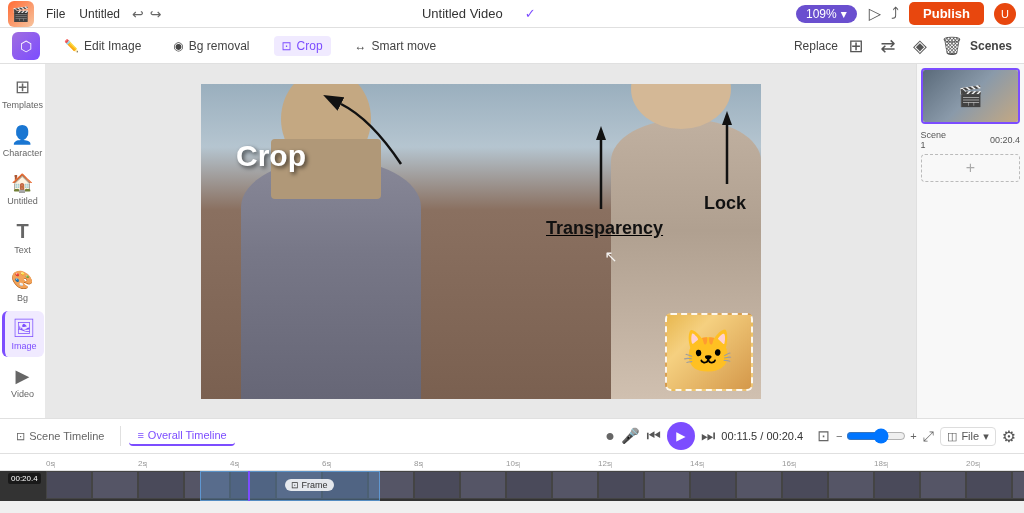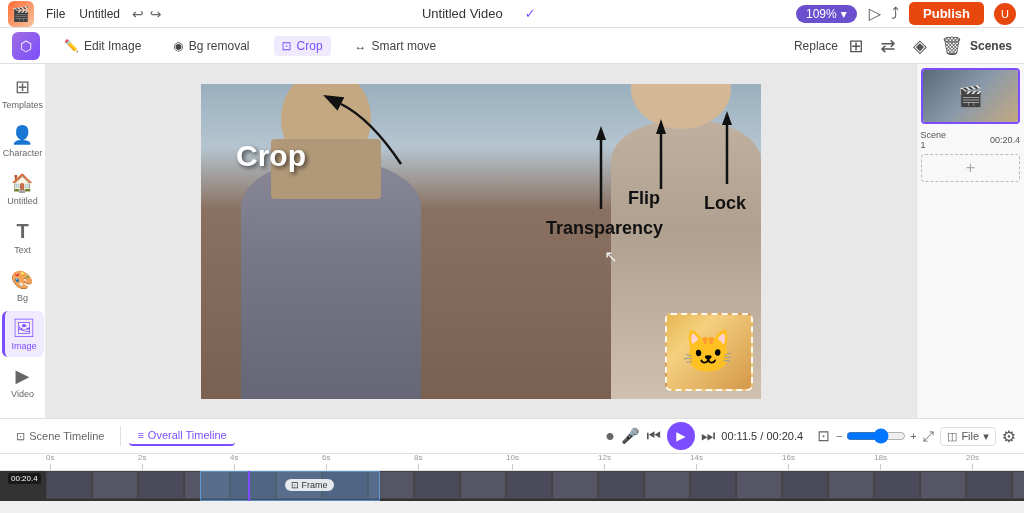--- a/index.html
+++ b/index.html
@@ -100,21 +100,21 @@
     .tl-icon { font-size: 15px; color: #666; cursor: pointer; }
     .layer-control { display: flex; align-items: center; gap: 4px; font-size: 11px; color: #555; border: 1px solid #ddd; border-radius: 4px; padding: 2px 6px; cursor: pointer; }
 
     
     #ruler {
       height: 18px; background: #fff; border-top: 1px solid #e0e0e0;
       border-bottom: 1px solid #e0e0e0; display: flex; align-items: center;
       padding-left: 46px; overflow: hidden; position: relative;
     }
     .ruler-inner { display: flex; align-items: flex-end; height: 100%; width: 100%; position: relative; }
-    .ruler-tick { position: absolute; bottom: 0; display: flex; flex-direction: column; align-items: center; }
+    .ruler-tick { position: absolute; bottom: 0; display: flex; align-items: center; }
     .ruler-tick-line { width: 1px; background: #ccc; }
     .ruler-tick-label { font-size: 8px; color: #999; margin-bottom: 2px; }
 
     
     #filmstrip {
       height: 30px; background: #333; display: flex; align-items: center;
       overflow: hidden; padding-left: 46px; position: relative;
     }
     .filmstrip-inner { display: flex; height: 100%; flex: 1; }
     .film-frame { width: 46px; height: 28px; background: #555; border: 1px solid #444; flex-shrink: 0; }
@@ -251,29 +251,22 @@
             <polygon points="0 0, 8 3, 0 6" fill="#111"></polygon>
           </marker>
         </defs>
       </svg>
 
       <div style="position:absolute;bottom:8px;right:8px;width:88px;height:78px;background:linear-gradient(135deg,#e8b850 0%,#f5d080 30%,#d4984a 100%);border-radius:6px;border:2px dashed rgba(255,255,255,0.9);display:flex;align-items:center;justify-content:center;font-size:42px;">🐱</div>
 
       <div style="position:absolute;top:52%;left:72%;font-size:16px;color:rgba(255,255,255,0.9);">↖</div>
     </div>
 
-    <div style="position:absolute;top:50px;left:590px;">
-      <svg width="50" height="80">
-        <path d="M25,75 L25,15" stroke="#111" stroke-width="2.5" fill="none"></path>
-        <polygon points="25,5 20,20 30,20" fill="#111"></polygon>
-      </svg>
-      <div style="font-size:18px;font-weight:bold;color:#111;margin-top:-10px;margin-left:-8px;">Flip</div>
-    </div>
-
-    <div style="position:absolute;top:60px;left:530px;">
+
+    <div style="position:absolute;top:60px;left:530px;text-decoration:underline;">
       <svg width="50" height="90">
         <path d="M25,85 L25,10" stroke="#111" stroke-width="2.5" fill="none"></path>
         <polygon points="25,2 20,16 30,16" fill="#111"></polygon>
       </svg>
       <div style="font-size:18px;font-weight:bold;color:#111;margin-left:-30px;">Transparency</div>
     </div>
 
     <div style="position:absolute;top:45px;left:640px;margin-left:16px;">
       <svg width="50" height="80">
         <path d="M25,75 L25,10" stroke="#111" stroke-width="2.5" fill="none"></path>

